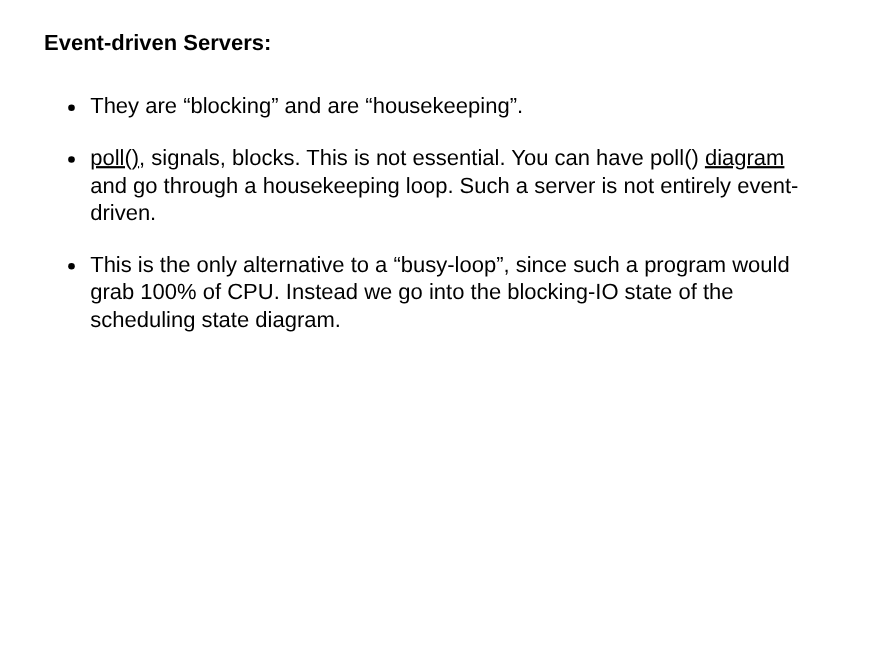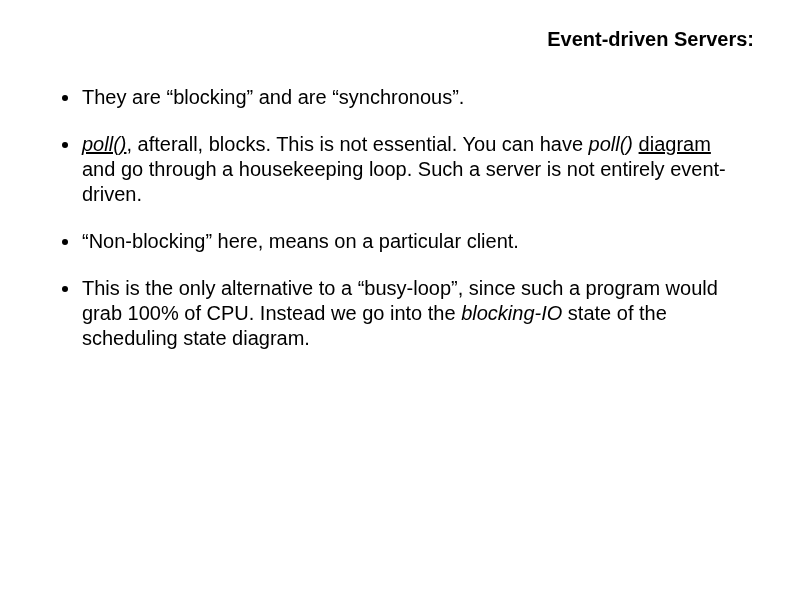--- a/index.html
+++ b/index.html
@@ -12,21 +12,20 @@
     color: #000000;
   }
   .page {
     padding: 28px 40px 0 40px;
     box-sizing: border-box;
   }
   .title {
     font-size: 20px;
     font-weight: bold;
     margin: 0 0 34px 0;
-    text-align: right;
   }
   ul.slide-list {
     margin: 0;
     padding: 0 6px 0 22px;
     list-style: none;
   }
   ul.slide-list > li {
     position: relative;
     font-size: 20px;
     line-height: 1.25;
@@ -36,43 +35,40 @@
   ul.slide-list > li::before {
     content: "";
     position: absolute;
     left: 0;
     top: 0.5em;
     width: 6px;
     height: 6px;
     background: #000;
     border-radius: 50%;
   }
-  .i { font-style: italic; }
+  .i { }
   .u { text-decoration: underline; }
 </style>
 </head>
 <body>
 
 <div class="page">
   <h1 class="title">Event-driven Servers:</h1>
 
   <ul class="slide-list">
 
     <li>
-      <span>They are “blocking” and are “synchronous”.</span>
+      <span>They are “blocking” and are “housekeeping”.</span>
     </li>
 
     <li>
-      <span class="i u">poll()</span><span>, afterall, blocks. This is not essential. You can have </span><span class="i">poll()</span><span> </span><span class="u">diagram</span><span> and go through a housekeeping loop. Such a server is not entirely event-driven.</span>
+      <span class="i u">poll()</span><span>, signals, blocks. This is not essential. You can have </span><span class="i">poll()</span><span> </span><span class="u">diagram</span><span> and go through a housekeeping loop. Such a server is not entirely event-driven.</span>
     </li>
 
 
-    <li>
-      <span>“Non-blocking” here, means on a particular client.</span>
-    </li>
 
     <li>
       <span>This is the only alternative to a “busy-loop”, since such a program would grab 100% of CPU. Instead we go into the </span><span class="i">blocking-IO</span><span> state of the scheduling state diagram.</span>
     </li>
 
 
   </ul>
 </div>
 
 </body></html>

